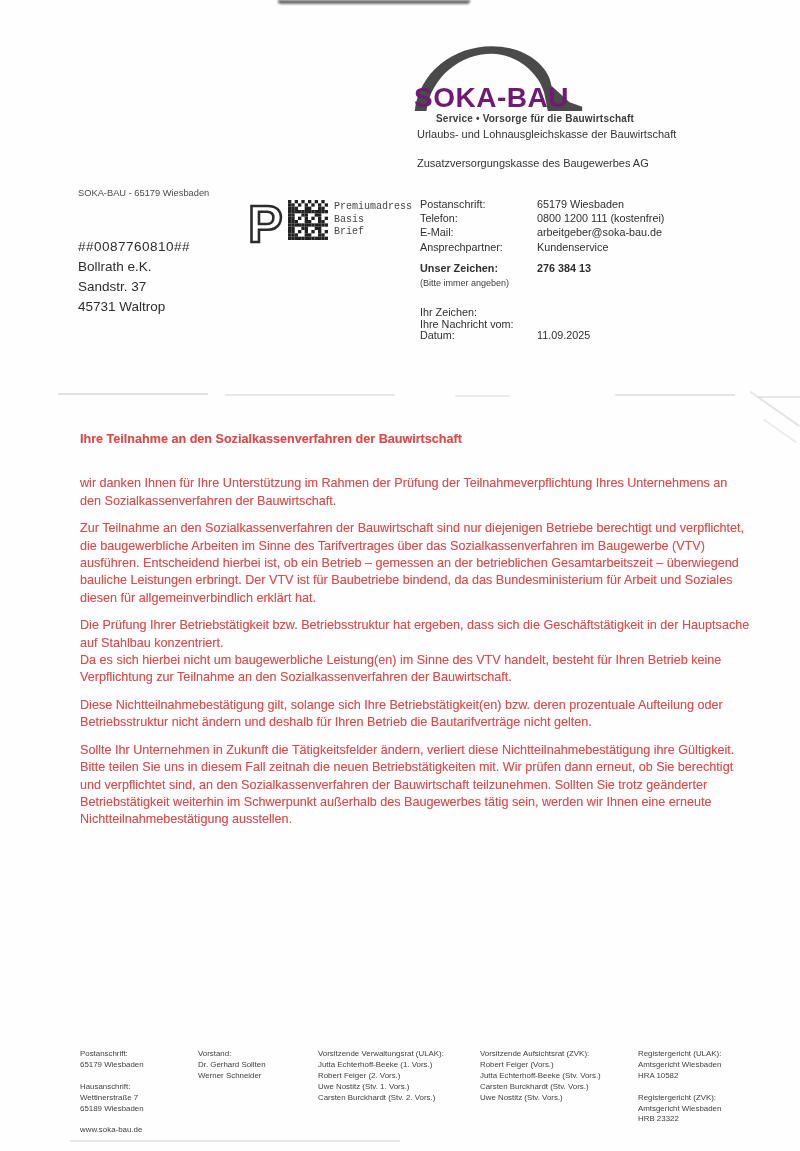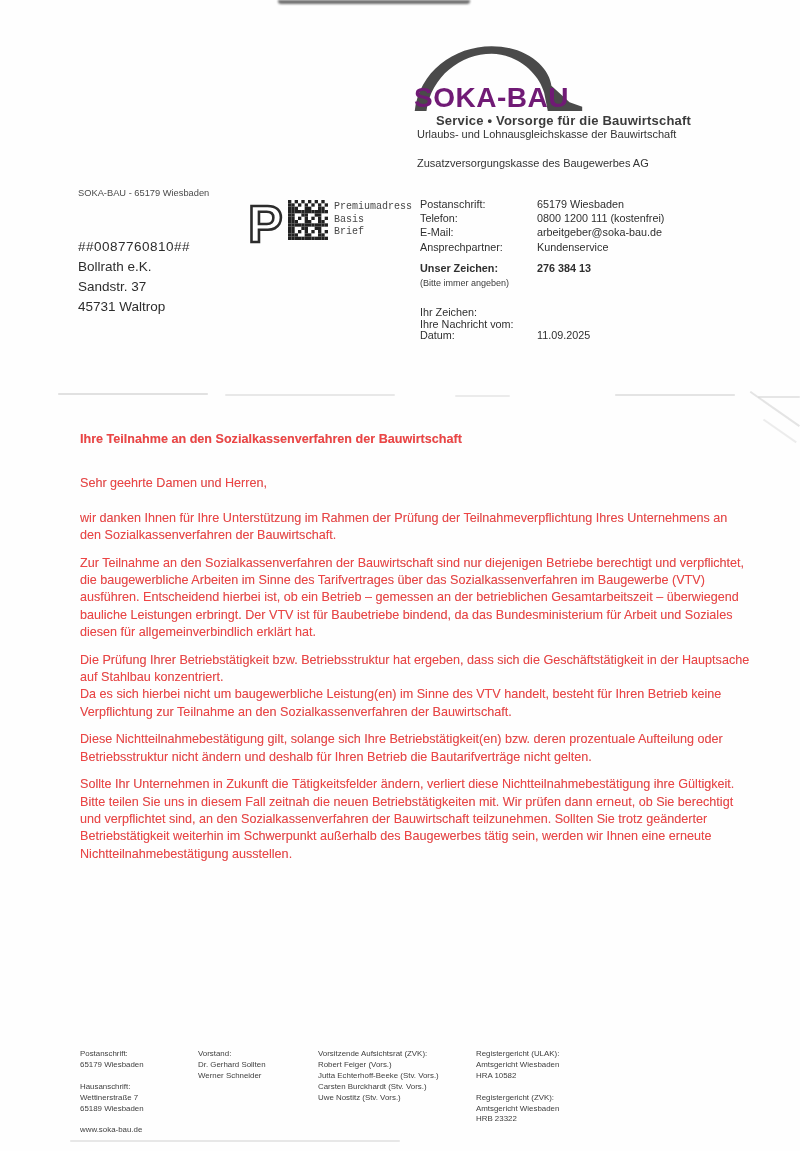--- a/index.html
+++ b/index.html
@@ -21,21 +21,21 @@
   .f4{left:615px;top:394px;width:120px;opacity:.5;}
   .f5{left:758px;top:396px;width:42px;opacity:.45;}
   .scratch{position:absolute;width:60px;height:1.5px;background:#d2d2d2;opacity:.6;transform:rotate(35deg);}
   .s1{left:745px;top:408px;}
   .s2{left:760px;top:430px;width:40px;opacity:.4;}
   .bottom-streak{position:absolute;left:70px;top:1140px;width:330px;height:2px;background:#cfcfcf;opacity:.5;border-radius:1px;}
 
   
   .arch-svg{position:absolute;left:412px;top:45px;}
   .logo-word{position:absolute;left:414px;top:82px;font-size:28px;font-weight:700;letter-spacing:.5px;color:#701a75;}
-  .logo-tag{position:absolute;left:416px;top:113px;font-size:13px;font-weight:700;color:#3b3b3b;letter-spacing:.2px;padding-left:20px;}
+  .logo-tag{position:absolute;left:416px;top:113px;font-size:10px;font-weight:700;color:#3b3b3b;letter-spacing:.2px;padding-left:20px;}
   .org1{position:absolute;left:417px;top:128px;font-size:11px;color:#333;}
   .org2{position:absolute;left:417px;top:157px;font-size:11px;color:#333;}
 
   
   .sender{position:absolute;left:78px;top:188px;font-size:9.3px;color:#4a4a4a;}
   .premium{position:absolute;left:247px;top:198px;display:flex;align-items:flex-start;}
   .pglyph-svg{display:block;}
   .dm-svg{display:block;margin-left:5px;margin-top:2px;}
   .premium-lines{margin-left:6px;margin-top:3px;font-size:10px;color:#474747;line-height:12.5px;font-family:Liberation Mono, monospace;}
   .recipient{position:absolute;left:78px;top:237px;font-size:13.5px;line-height:20px;color:#2c2c2c;}
@@ -238,21 +238,20 @@
       <span class="ival"></span>
     </div>
     <div class="irow ismall">
       <span class="ilabel">Datum:</span>
       <span class="ival">11.09.2025</span>
     </div>
   </div>
 
   <div class="body">
     <div class="subject">Ihre Teilnahme an den Sozialkassenverfahren der Bauwirtschaft</div>
-    <div class="salutation">Sehr geehrte Damen und Herren,</div>
     <div>
         <p>wir danken Ihnen für Ihre Unterstützung im Rahmen der Prüfung der Teilnahmeverpflichtung Ihres Unternehmens an den Sozialkassenverfahren der Bauwirtschaft.</p>
         <p>Zur Teilnahme an den Sozialkassenverfahren der Bauwirtschaft sind nur diejenigen Betriebe berechtigt und verpflichtet, die baugewerbliche Arbeiten im Sinne des Tarifvertrages über das Sozialkassenverfahren im Baugewerbe (VTV) ausführen. Entscheidend hierbei ist, ob ein Betrieb – gemessen an der betrieblichen Gesamtarbeitszeit – überwiegend bauliche Leistungen erbringt. Der VTV ist für Baubetriebe bindend, da das Bundesministerium für Arbeit und Soziales diesen für allgemeinverbindlich erklärt hat.</p>
         <p>Die Prüfung Ihrer Betriebstätigkeit bzw. Betriebsstruktur hat ergeben, dass sich die Geschäftstätigkeit in der Hauptsache auf Stahlbau konzentriert.
 Da es sich hierbei nicht um baugewerbliche Leistung(en) im Sinne des VTV handelt, besteht für Ihren Betrieb keine Verpflichtung zur Teilnahme an den Sozialkassenverfahren der Bauwirtschaft.</p>
         <p>Diese Nichtteilnahmebestätigung gilt, solange sich Ihre Betriebstätigkeit(en) bzw. deren prozentuale Aufteilung oder Betriebsstruktur nicht ändern und deshalb für Ihren Betrieb die Bautarifverträge nicht gelten.</p>
         <p>Sollte Ihr Unternehmen in Zukunft die Tätigkeitsfelder ändern, verliert diese Nichtteilnahmebestätigung ihre Gültigkeit. Bitte teilen Sie uns in diesem Fall zeitnah die neuen Betriebstätigkeiten mit. Wir prüfen dann erneut, ob Sie berechtigt und verpflichtet sind, an den Sozialkassenverfahren der Bauwirtschaft teilzu­nehmen. Sollten Sie trotz geänderter Betriebstätigkeit weiterhin im Schwerpunkt außerhalb des Baugewerbes tätig sein, werden wir Ihnen eine erneute Nichtteilnahmebestätigung ausstellen.</p>
       </div>
   </div>
 
@@ -265,20 +264,27 @@
         <div>Wettinerstraße 7</div>
         <div>65189 Wiesbaden</div>
         <div>&nbsp;</div>
         <div>www.soka-bau.de</div>
       </div>
     <div class="fcol fc2">
         <div>Vorstand:</div>
         <div>Dr. Gerhard Sollten</div>
         <div>Werner Schneider</div>
       </div>
+    <div class="fcol fc3">
+        <div>Vorsitzende Verwaltungsrat (ULAK):</div>
+        <div>Jutta Echterhoff-Beeke (1. Vors.)</div>
+        <div>Robert Feiger (2. Vors.)</div>
+        <div>Uwe Nostitz (Stv. 1. Vors.)</div>
+        <div>Carsten Burckhardt (Stv. 2. Vors.)</div>
+      </div>
     <div class="fcol fc4">
         <div>Vorsitzende Aufsichtsrat (ZVK):</div>
         <div>Robert Feiger (Vors.)</div>
         <div>Jutta Echterhoff-Beeke (Stv. Vors.)</div>
         <div>Carsten Burckhardt (Stv. Vors.)</div>
         <div>Uwe Nostitz (Stv. Vors.)</div>
       </div>
     <div class="fcol fc5">
         <div>Registergericht (ULAK):</div>
         <div>Amtsgericht Wiesbaden</div>

